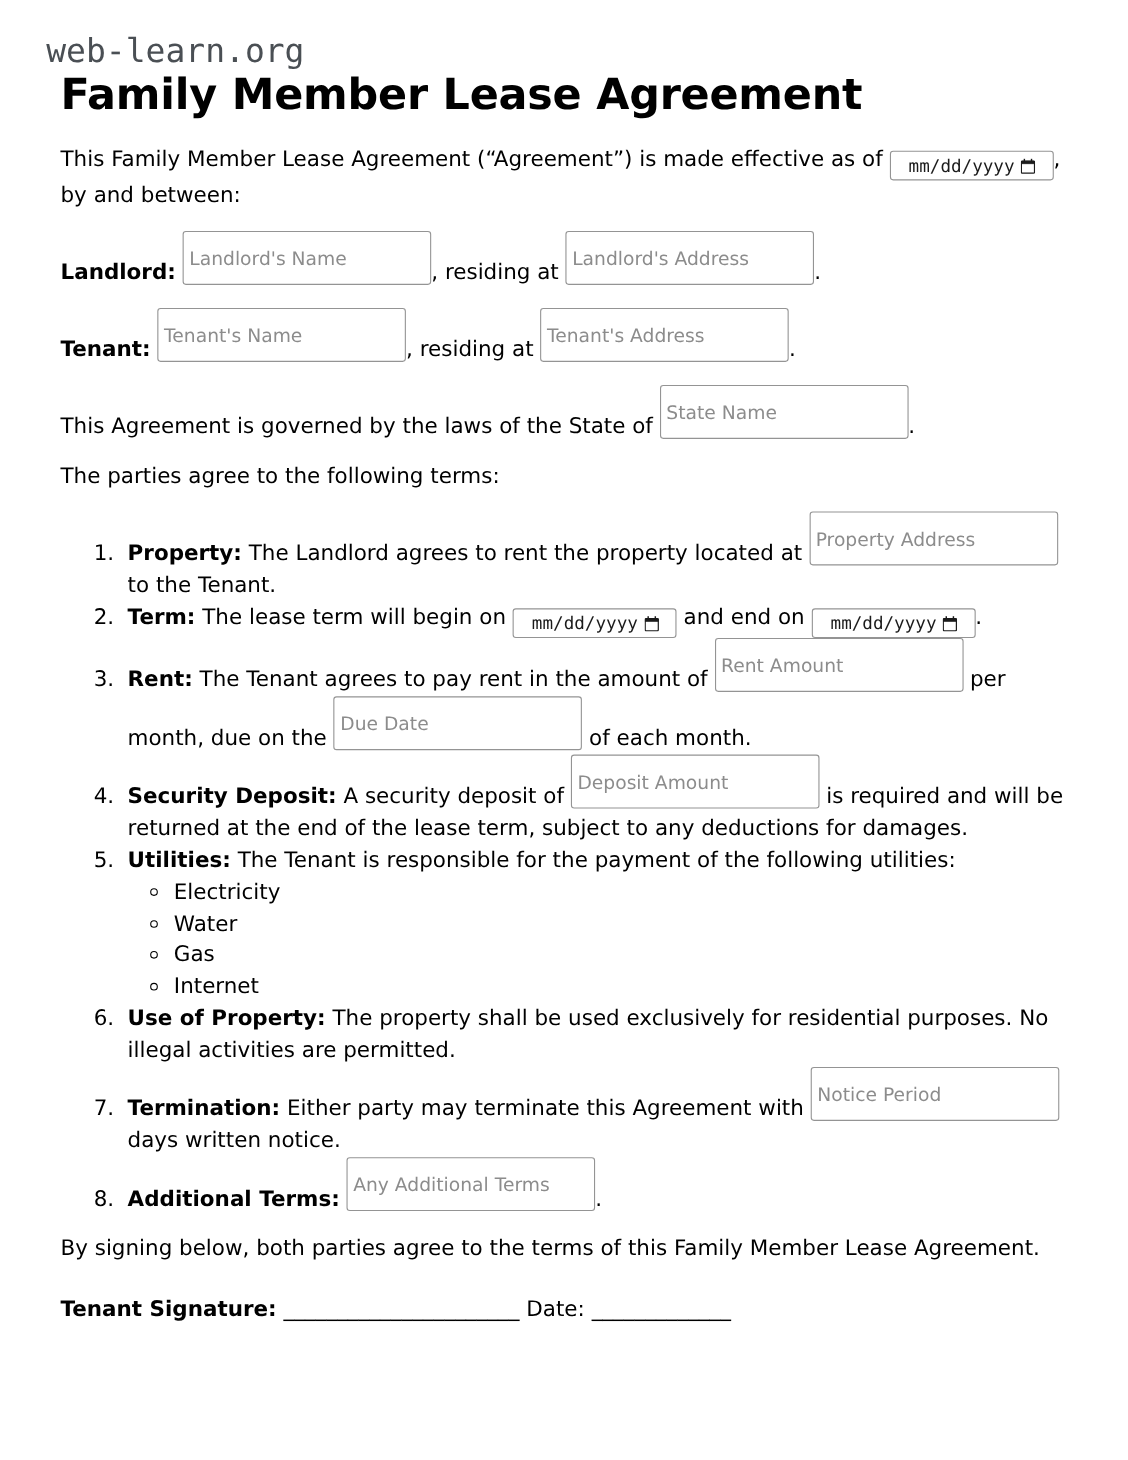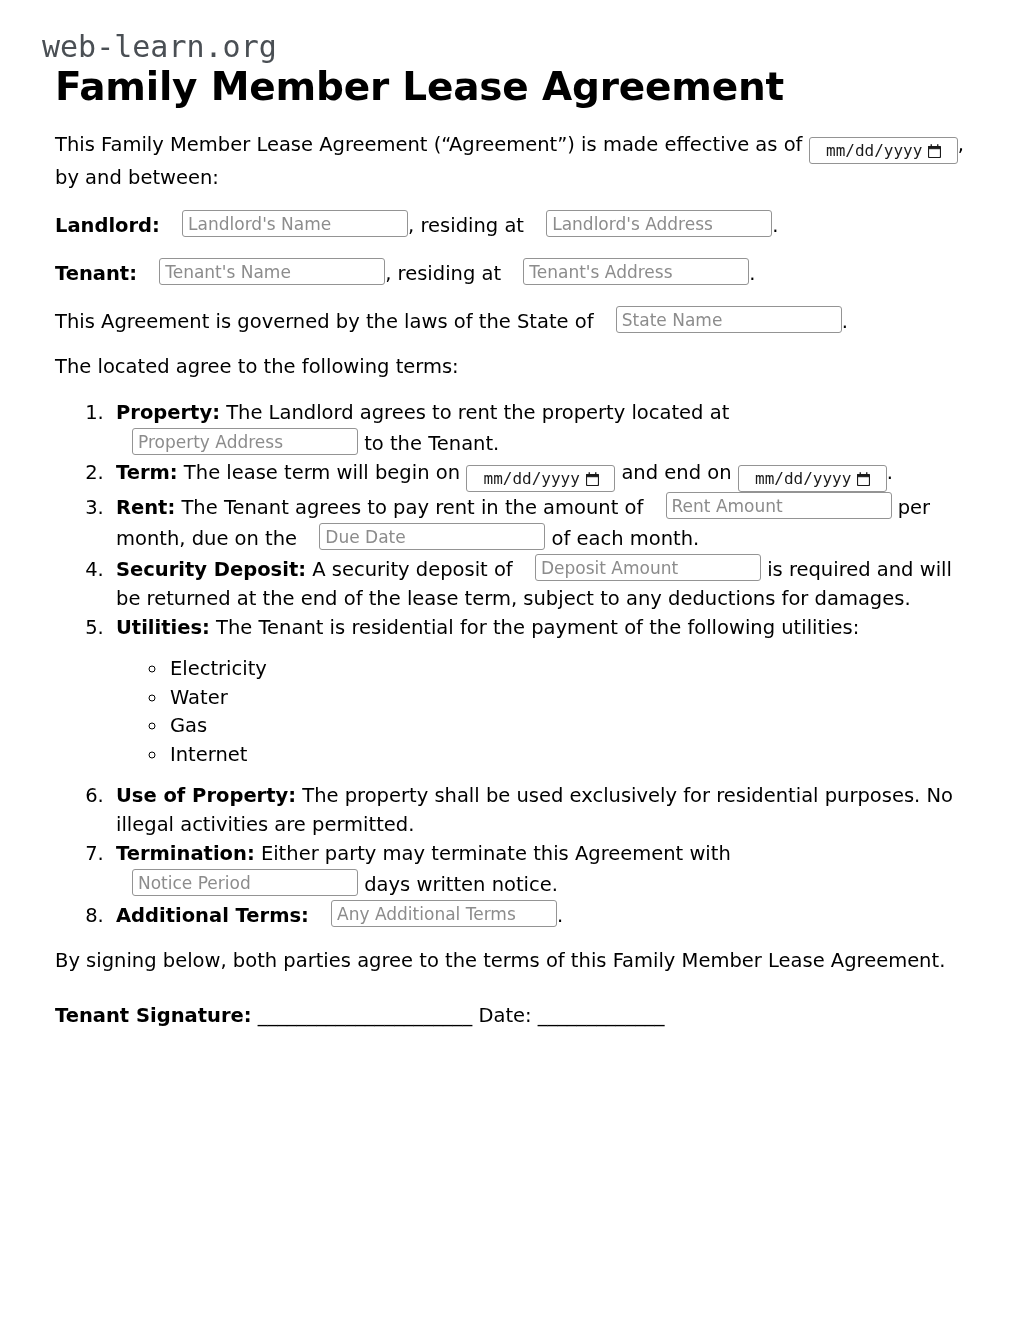--- a/index.html
+++ b/index.html
@@ -78,50 +78,49 @@
     flex: 0 0 auto;
     margin-left: 6px;
   }
   .cal-icon svg { display: block; }
 
   .textfield {
     display: inline-block;
     border: 1px solid #949494;
     border-radius: 3px;
     background: #fff;
-    padding: 2px 5px;
+    padding: 13px 5px;
     height: 21px;
     line-height: 21px;
     width: 214px;
     vertical-align: -5px;
     box-sizing: content-box;
     overflow: hidden;
     white-space: nowrap;
-    margin-left: 16px;
   }
   .textfield .ph {
     font-size: 17px;
     color: #8c8c8c;
     font-family: "DejaVu Sans", "Liberation Sans", sans-serif;
   }
 
   
   ol.terms {
     margin: 0 0 17px 0;
     padding-left: 55px;
     font-size: 19.5px;
     line-height: 1.48;
   }
   ol.terms > li {
     margin: 0 0 0 0;
     padding-left: 6px;
   }
   ul.utilities {
     list-style-type: circle;
-    margin: 12px;
+    margin: 0;
     padding-left: 40px;
   }
   ul.utilities > li {
     padding-left: 2px;
   }
 
   
   .sig-block {
     margin-top: 26px;
     padding-left: 27px;
@@ -176,21 +175,21 @@
       <strong>Tenant:</strong>
       <span class="textfield"><span class="ph">Tenant's Name</span></span><span>, residing at</span>
       <span class="textfield"><span class="ph">Tenant's Address</span></span><span>.</span>
     </p>
 
     <p class="para">
       <span>This Agreement is governed by the laws of the State of</span>
       <span class="textfield"><span class="ph">State Name</span></span><span>.</span>
     </p>
 
-    <p class="para">The located agree to the following terms:</p>
+    <p class="para">The parties agree to the following terms:</p>
 
     <ol class="terms">
 
       <li>
         <strong>Property:</strong><span> The Landlord agrees to rent the property located at</span>
         <span class="textfield"><span class="ph">Property Address</span></span>
         <span>to the Tenant.</span>
       </li>
 
       <li>
@@ -228,21 +227,21 @@
         <span>of each month.</span>
       </li>
 
       <li>
         <strong>Security Deposit:</strong><span> A security deposit of</span>
         <span class="textfield"><span class="ph">Deposit Amount</span></span>
         <span>is required and will be returned at the end of the lease term, subject to any deductions for damages.</span>
       </li>
 
       <li>
-        <strong>Utilities:</strong><span> The Tenant is residential for the payment of the following utilities:</span>
+        <strong>Utilities:</strong><span> The Tenant is responsible for the payment of the following utilities:</span>
         <ul class="utilities">
           <li>Electricity</li>
           <li>Water</li>
           <li>Gas</li>
           <li>Internet</li>
         </ul>
       </li>
 
       <li>
         <strong>Use of Property:</strong><span> The property shall be used exclusively for residential purposes. No illegal activities are permitted.</span>

